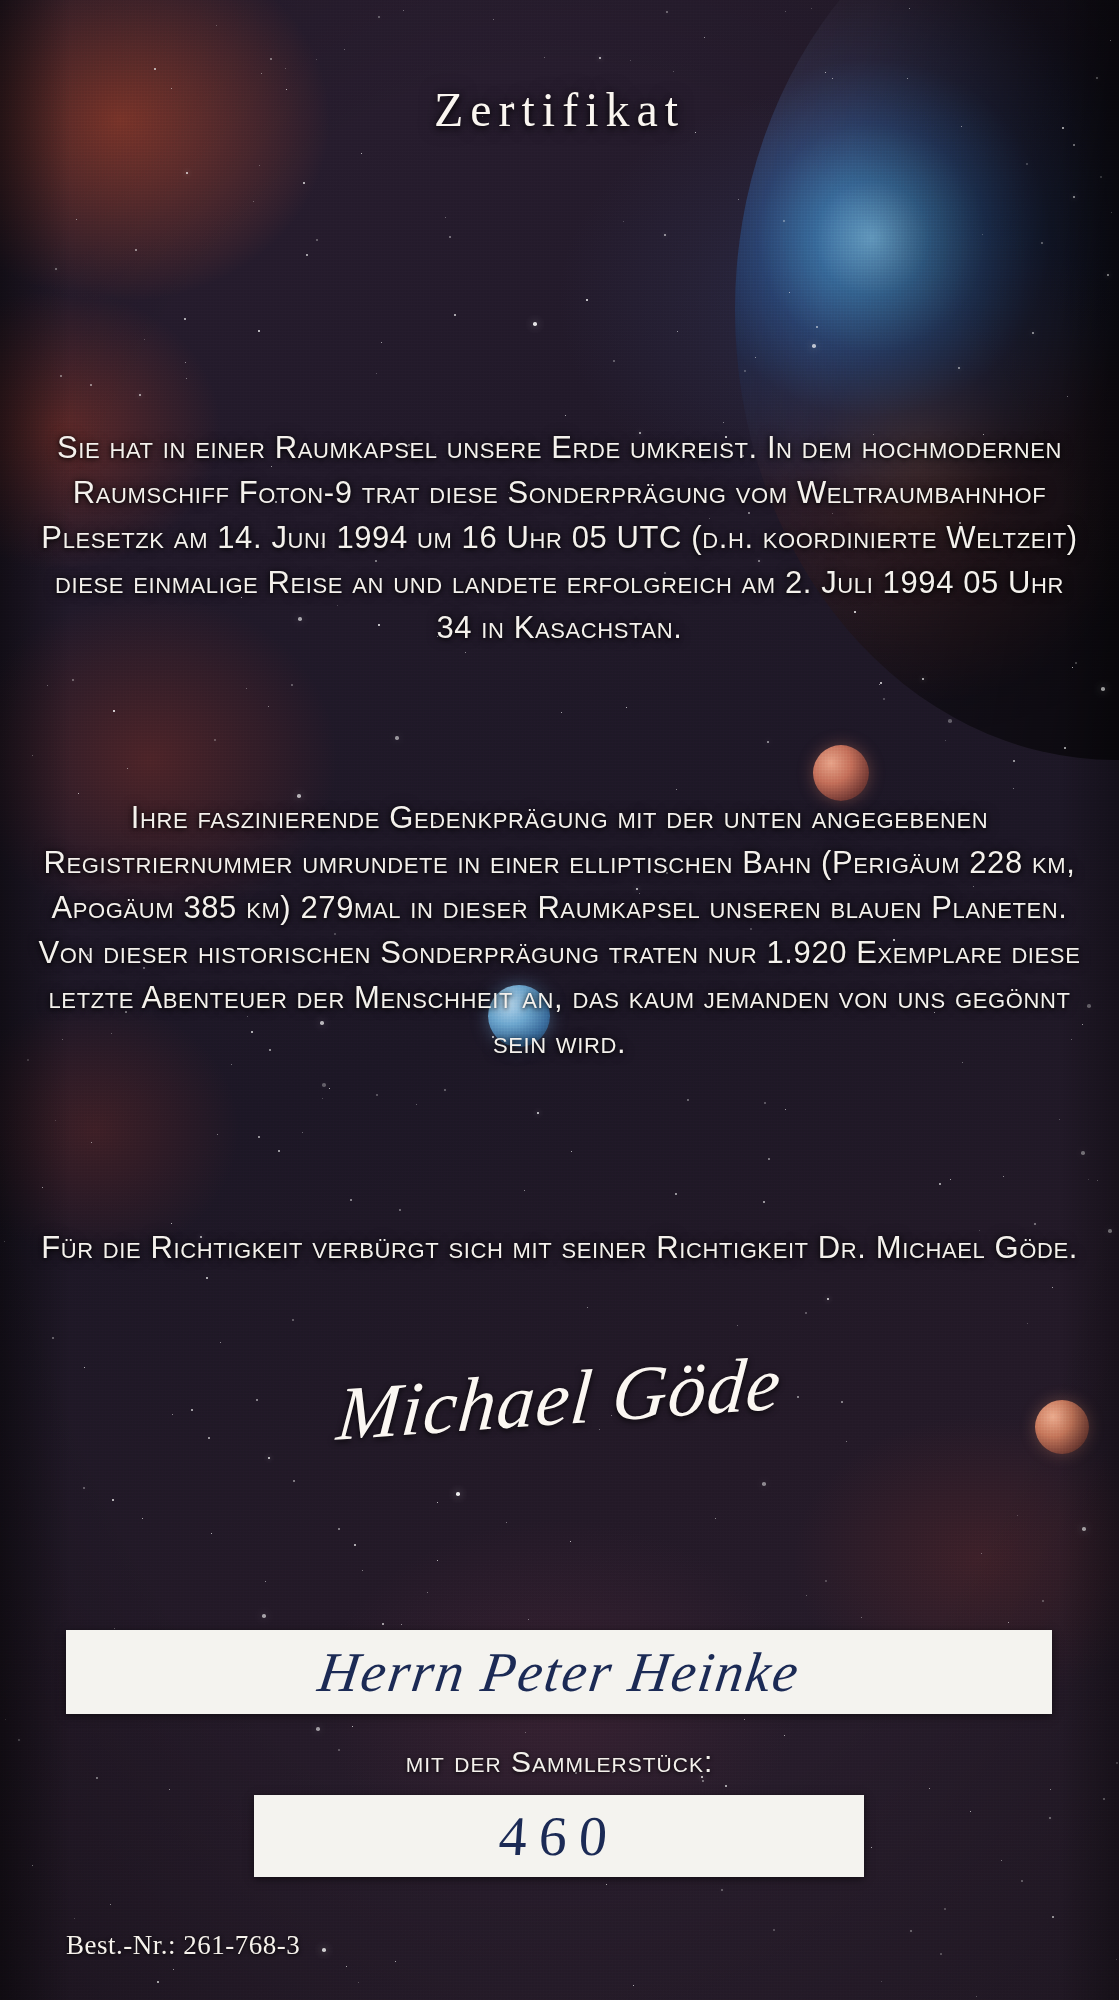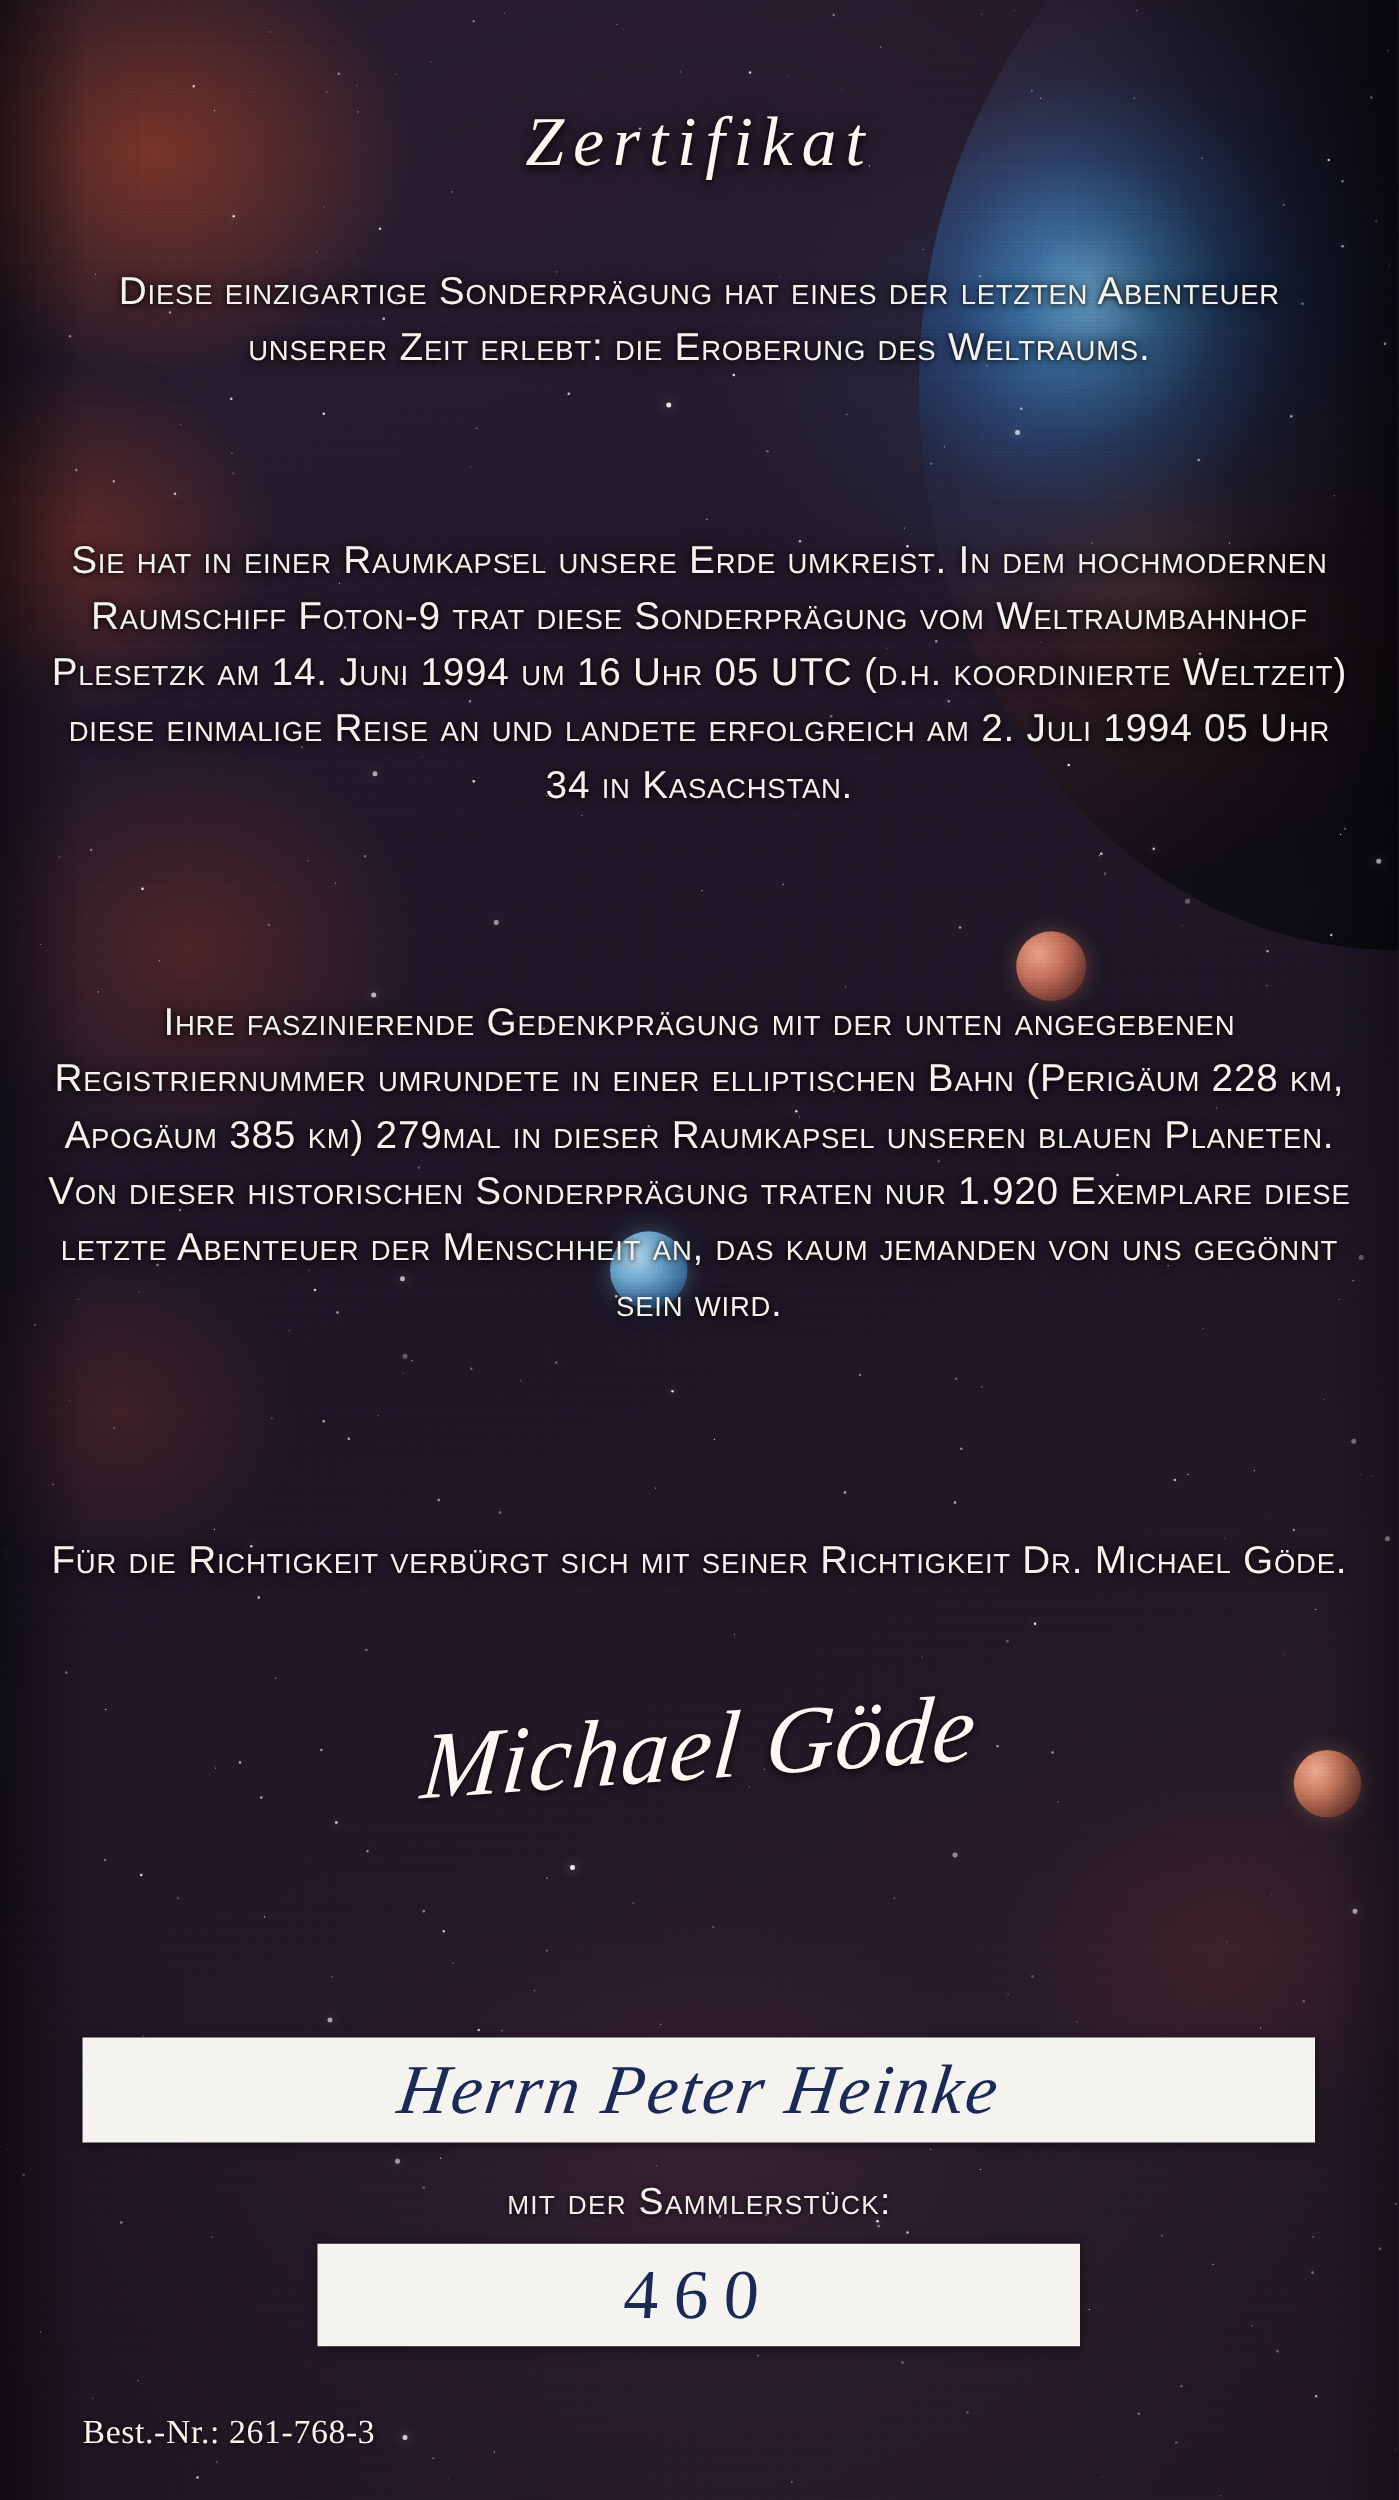--- a/index.html
+++ b/index.html
@@ -121,26 +121,25 @@
     color: #f2eee9;
     text-align: center;
   }
 
   .title {
     position: absolute;
     top: 82px;
     left: 0;
     width: 1119px;
     font-family: "Liberation Serif", serif;
-    font-size: 56px;
+    font-size: 48px;
     letter-spacing: 7px;
     font-weight: 400;
     color: #faf6f0;
     text-shadow: 0 2px 6px rgba(0,0,0,0.85), 0 0 18px rgba(0,0,0,0.6);
-    font-style: italic;
   }
 
   .para {
     position: absolute;
     left: 0;
     width: 1119px;
     padding: 0 38px;
     box-sizing: border-box;
     font-family: "Liberation Sans", sans-serif;
     font-variant: small-caps;
@@ -585,21 +584,20 @@
       <span class="star" style="left:316px;top:1727px;width:3.6px;height:3.6px;opacity:0.57;box-shadow:0 0 8.6px rgba(255,255,255,0.40);"></span>
       <span class="star" style="left:454px;top:314px;width:1.6px;height:1.6px;opacity:0.75;"></span>
     </div>
   <div id="texture"></div>
   <div id="vignette"></div>
 
   <div id="content">
 
     <div class="title">Zertifikat</div>
 
-    <div class="para" id="para-1">Diese einzigartige Sonderprägung hat eines der letzten Abenteuer unserer Zeit erlebt: die Eroberung des Weltraums.</div>
     <div class="para" id="para-2">Sie hat in einer Raumkapsel unsere Erde umkreist. In dem hochmodernen Raumschiff Foton-9 trat diese Sonderprägung vom Weltraumbahnhof Plesetzk am 14. Juni 1994 um 16 Uhr 05 UTC (d.h. koordinierte Weltzeit) diese einmalige Reise an und landete erfolgreich am 2. Juli 1994 05 Uhr 34 in Kasachstan.</div>
     <div class="para" id="para-3">Ihre faszinierende Gedenkprägung mit der unten angegebenen Registriernummer umrundete in einer elliptischen Bahn (Perigäum 228 km, Apogäum 385 km) 279mal in dieser Raumkapsel unseren blauen Planeten. Von dieser historischen Sonderprägung traten nur 1.920 Exemplare diese letzte Abenteuer der Menschheit an, das kaum jemanden von uns gegönnt sein wird.</div>
     <div class="para" id="para-4">Für die Richtigkeit verbürgt sich mit seiner Richtigkeit Dr. Michael Göde.</div>
 
     <div class="sig-area">
       <span class="signature-script">Michael Göde</span>
     </div>
 
 
     <div class="name-box">

